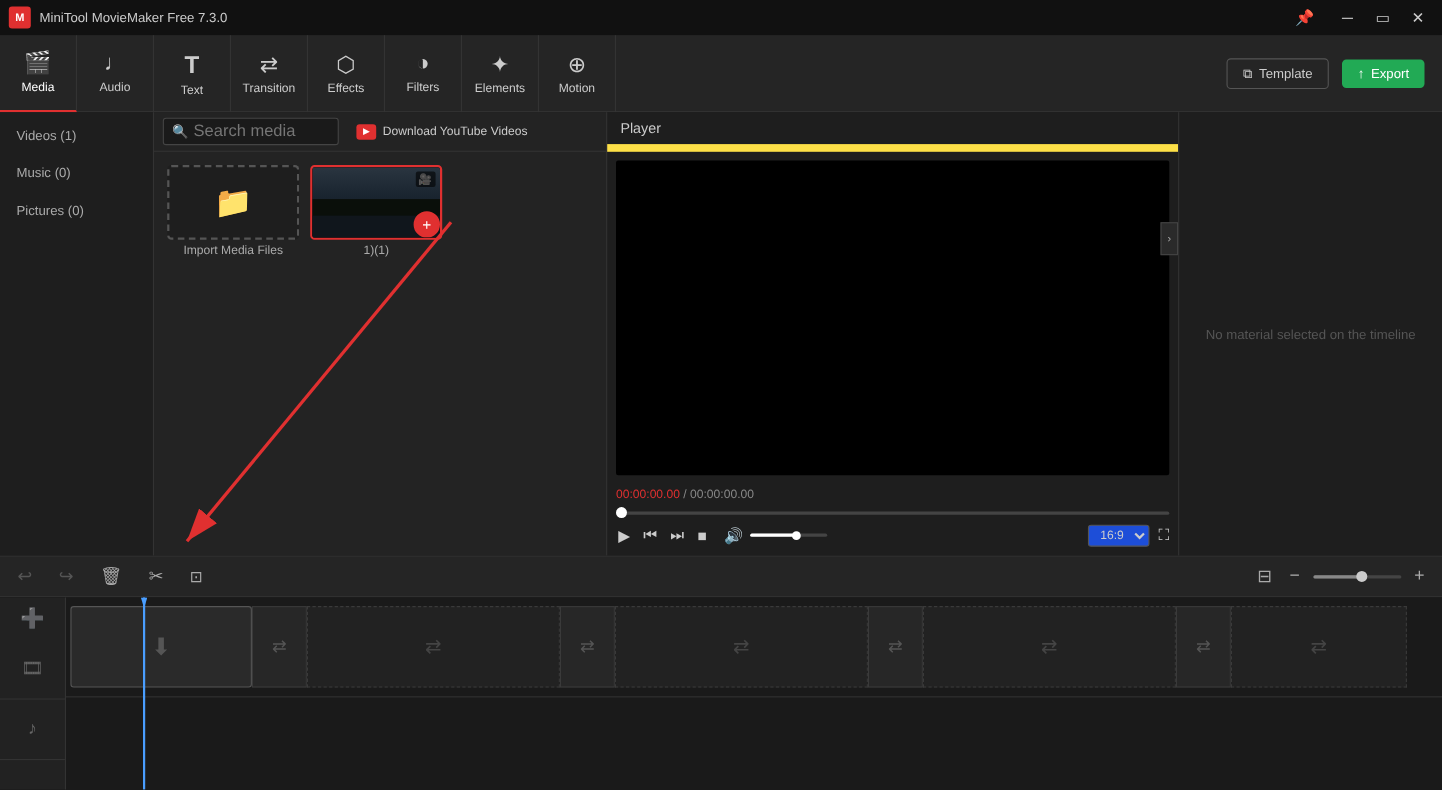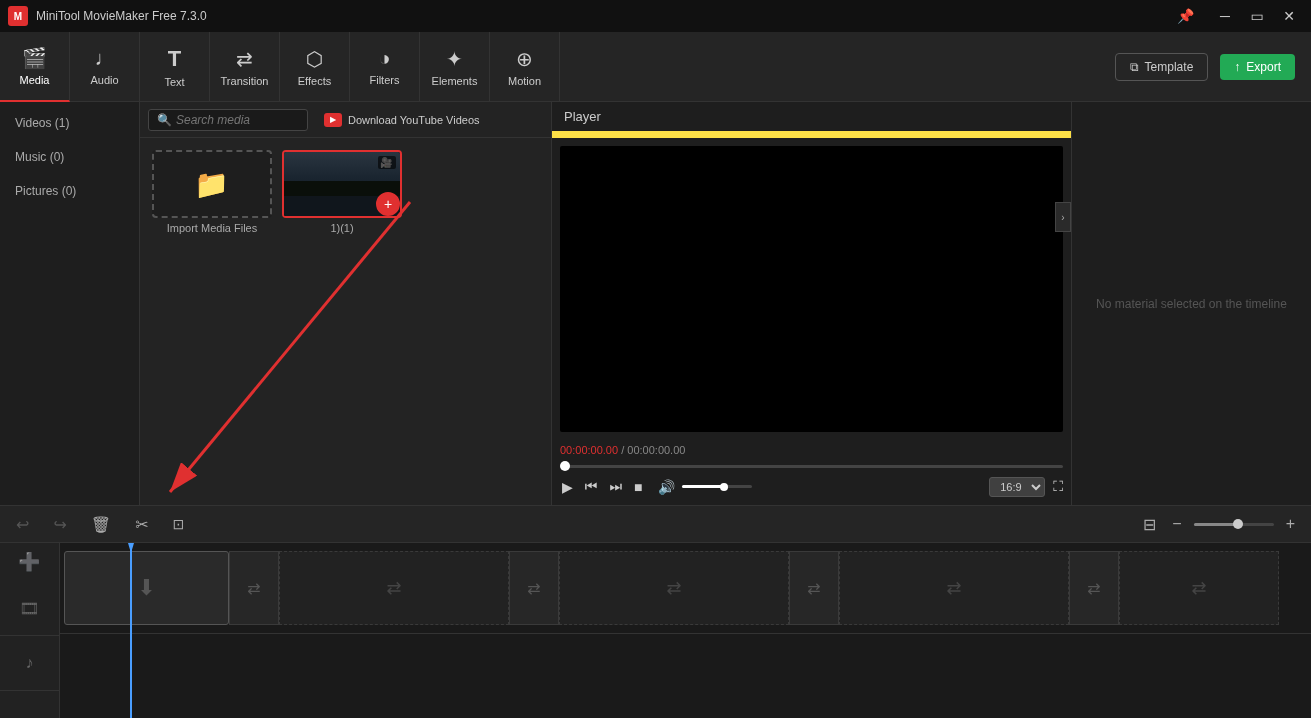--- a/index.html
+++ b/index.html
@@ -149,24 +149,23 @@
       border-radius: 3px;
       padding: 3px 8px;
       gap: 4px;
       flex: 1;
       max-width: 160px;
     }
     #search-box input {
       background: transparent;
       border: none;
       color: #ccc;
-      font-size: 12px;
+      font-size: 15px;
       outline: none;
       width: 100%;
-      font-style: italic;
     }
     #yt-btn {
       display: flex;
       align-items: center;
       gap: 6px;
       background: transparent;
       border: none;
       color: #ccc;
       cursor: pointer;
       font-size: 11px;
@@ -336,21 +335,21 @@
     #vol-dot {
       width: 8px; height: 8px;
       background: #fff;
       border-radius: 50%;
       position: absolute;
       left: 60%; top: 50%;
       transform: translate(-50%,-50%);
     }
     .aspect-select {
       margin-left: auto;
-      background: #404040;
+      background: #1d4ed8;
       border: 1px solid #555;
       color: #ccc;
       font-size: 11px;
       padding: 2px 6px;
       border-radius: 3px;
     }
     .fullscreen-btn {
       background: none; border: none;
       color: #ccc; cursor: pointer; font-size: 14px;
     }

